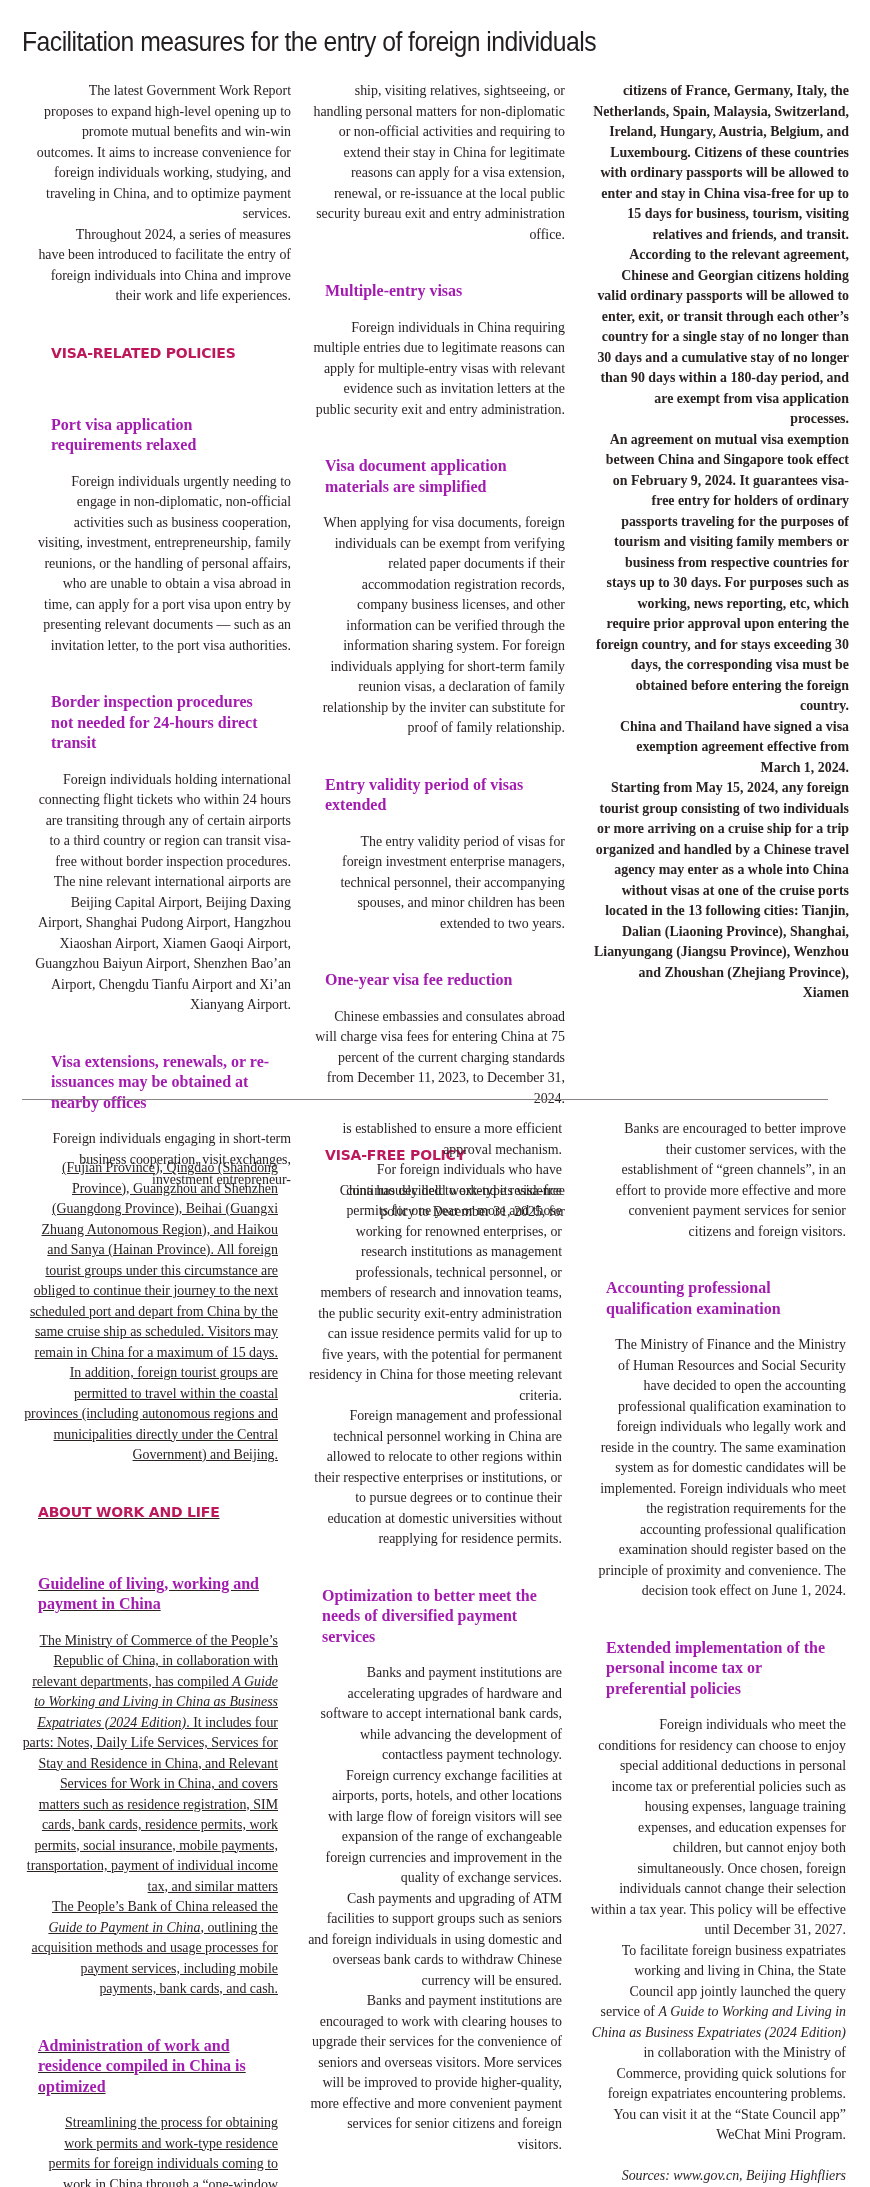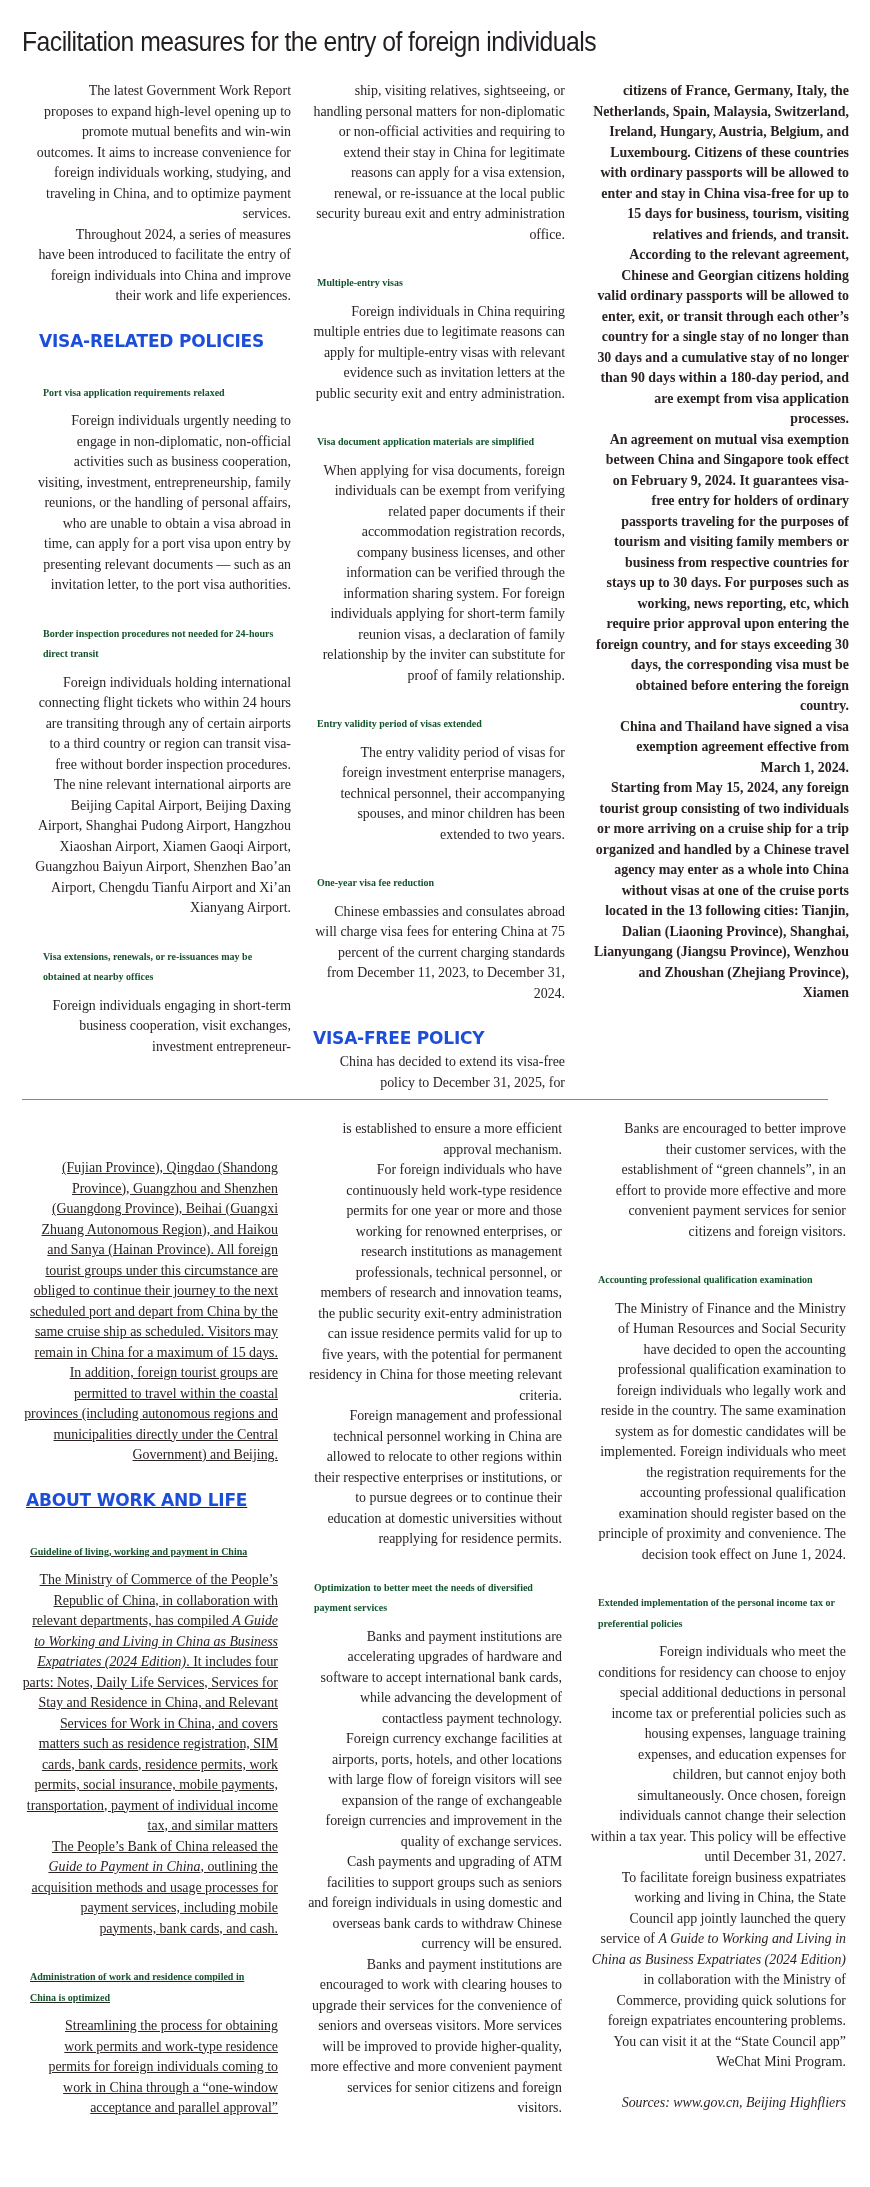--- a/index.html
+++ b/index.html
@@ -16,27 +16,27 @@
       color: #231f20; margin: 0; white-space: nowrap;
     }
     .col {
       position: absolute; width: 256px;
       font-size: 13.9px; line-height: 20.5px;
       text-align: justify; hyphens: manual;
     }
     .col p { margin: 0; text-indent: 14px; text-align: right; }
     .col p.noindent { text-indent: 0; }
     .col h3 {
-      margin: 8px; font-size: 10px; line-height: 20.5px; font-weight: bold;
-      text-align: left; color: #14532d;
+      margin: 16px; font-size: 16px; line-height: 20.5px; font-weight: bold;
+      text-align: left; color: #a21caf;
     }
     .col h2 {
-      margin: 4px; font-family: "DejaVu Sans", "Liberation Sans", sans-serif;
-      font-weight: bold; font-size: 17px; letter-spacing: -0.2px;
-      line-height: 20px; color: #1d4ed8; text-transform: uppercase;
+      margin: 16px; font-family: "DejaVu Sans", "Liberation Sans", sans-serif;
+      font-weight: bold; font-size: 14px; letter-spacing: -0.2px;
+      line-height: 20px; color: #be185d; text-transform: uppercase;
     }
     .gap { height: 20px; }
     .gap-h2-before { height: 20px; }
     .gap-h2-after { height: 20px; }
     em { font-style: italic; }
     .rule {
       position: absolute; left: 22px; width: 806px; top: 1099px;
       height: 0; border-top: 1.5px solid #8c8585;
     }
     .sources {

